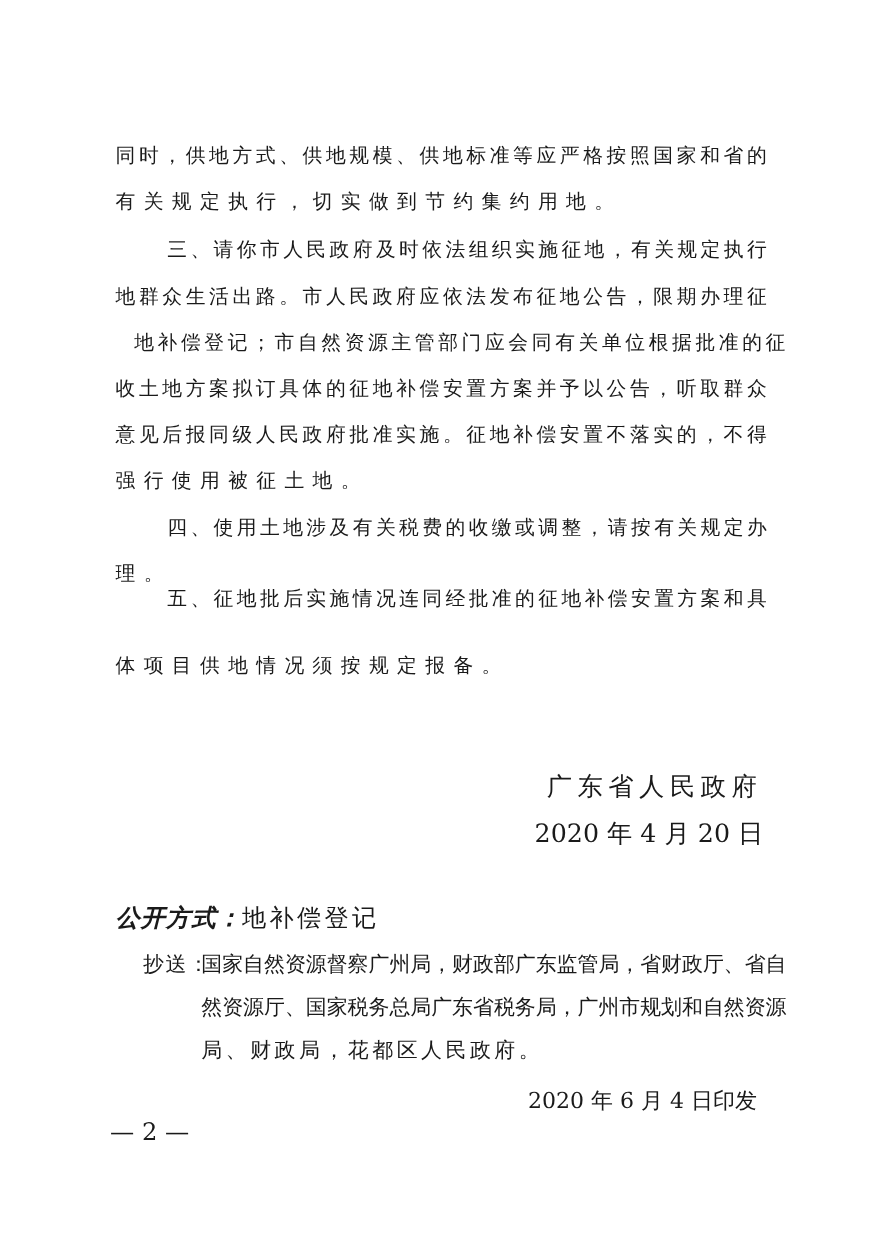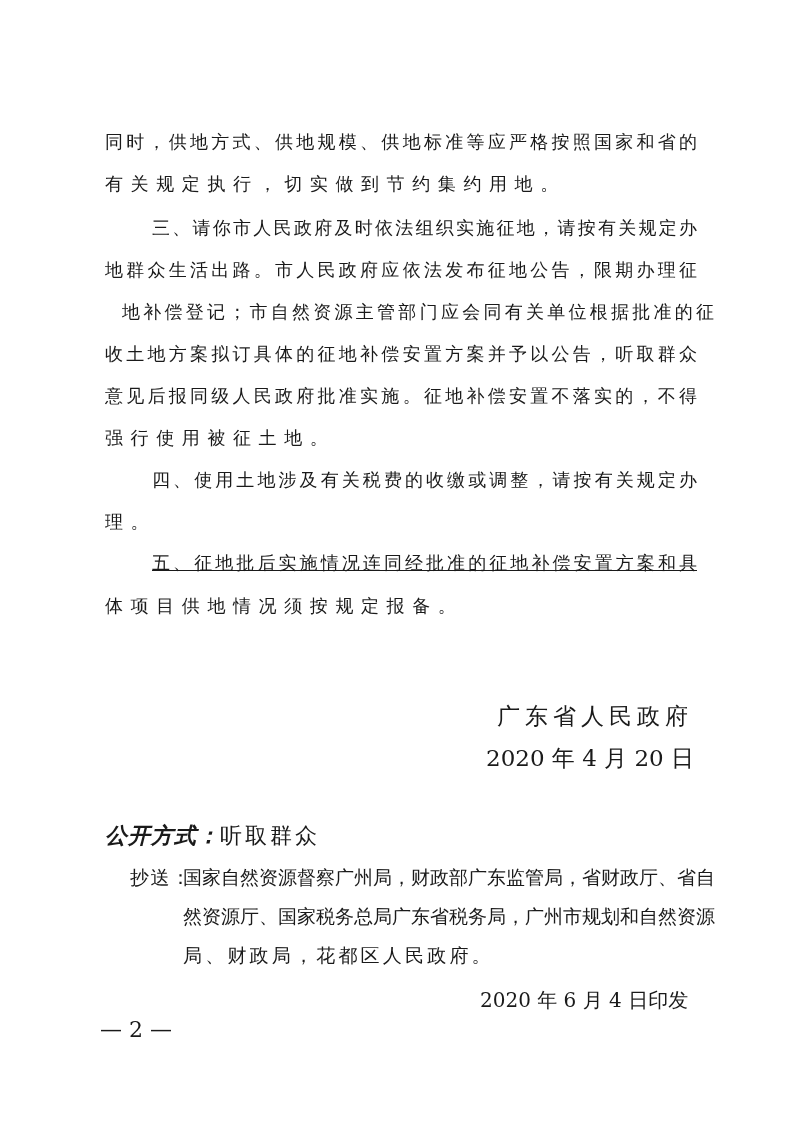--- a/index.html
+++ b/index.html
@@ -23,37 +23,37 @@
   .cc { position: absolute; font-size: 19px; line-height: 26px; white-space: nowrap; }
   .print-date { position: absolute; font-size: 20px; line-height: 26px; white-space: nowrap; }
   .page-no { position: absolute; font-size: 22px; line-height: 26px; white-space: nowrap; }
 </style>
 </head>
 <body>
 
 <div>
   <div class="line justify" style="left:105px; top:127px; width:592px;">同时，供地方式、供地规模、供地标准等应严格按照国家和省的</div>
   <div class="line" style="left:105px; top:169px;">有关规定执行，切实做到节约集约用地。</div>
-  <div class="line justify" style="left:152px; top:213px; width:545px;">三、请你市人民政府及时依法组织实施征地，请按有关规定办</div>
+  <div class="line justify" style="left:152px; top:213px; width:545px;">三、请你市人民政府及时依法组织实施征地，有关规定执行</div>
   <div class="line justify" style="left:105px; top:255px; width:592px;">地群众生活出路。市人民政府应依法发布征地公告，限期办理征</div>
   <div class="line justify" style="left:122px; top:297px; width:592px;">地补偿登记；市自然资源主管部门应会同有关单位根据批准的征</div>
   <div class="line justify" style="left:105px; top:339px; width:592px;">收土地方案拟订具体的征地补偿安置方案并予以公告，听取群众</div>
   <div class="line justify" style="left:105px; top:381px; width:592px;">意见后报同级人民政府批准实施。征地补偿安置不落实的，不得</div>
   <div class="line" style="left:105px; top:423px;">强行使用被征土地。</div>
   <div class="line justify" style="left:152px; top:465px; width:545px;">四、使用土地涉及有关税费的收缴或调整，请按有关规定办</div>
   <div class="line" style="left:105px; top:507px;">理。</div>
-  <div class="line justify" style="left:152px; top:548px; width:545px;text-decoration:underline;">五、征地批后实施情况连同经批准的征地补偿安置方案和具</div>
+  <div class="line justify" style="left:152px; top:530px; width:545px;">五、征地批后实施情况连同经批准的征地补偿安置方案和具</div>
   <div class="line" style="left:105px; top:591px;">体项目供地情况须按规定报备。</div>
 </div>
 
 <div class="sig" style="left:497px; top:701px; letter-spacing:5px;">广东省人民政府</div>
 <div class="sig" style="left:486px; top:743px;text-align:right;">2020 年 4 月 20 日</div>
 
 <div class="pub" style="left:105px; top:822px;">
-  <span class="pub-label">公开方式：</span><span class="pub-value">听取群众</span>
+  <span class="pub-label">公开方式：</span><span class="pub-value">地补偿登记</span>
 </div>
 
 <div class="cc" style="left:130px; top:864px; letter-spacing:1.5px;">抄送：</div>
 <div class="cc justify" style="left:183px; top:864px; width:513px;">国家自然资源督察广州局，财政部广东监管局，省财政厅、省自</div>
 <div class="cc justify" style="left:183px; top:903px; width:513px;">然资源厅、国家税务总局广东省税务局，广州市规划和自然资源</div>
 <div class="cc" style="left:183px; top:942px; letter-spacing:3.2px;">局、财政局，花都区人民政府。</div>
 
 <div class="print-date" style="left:480px; top:987px;">2020 年 6 月 4 日印发</div>
 
 <div class="page-no" style="left:100px; top:1017px;">— 2 —</div>

